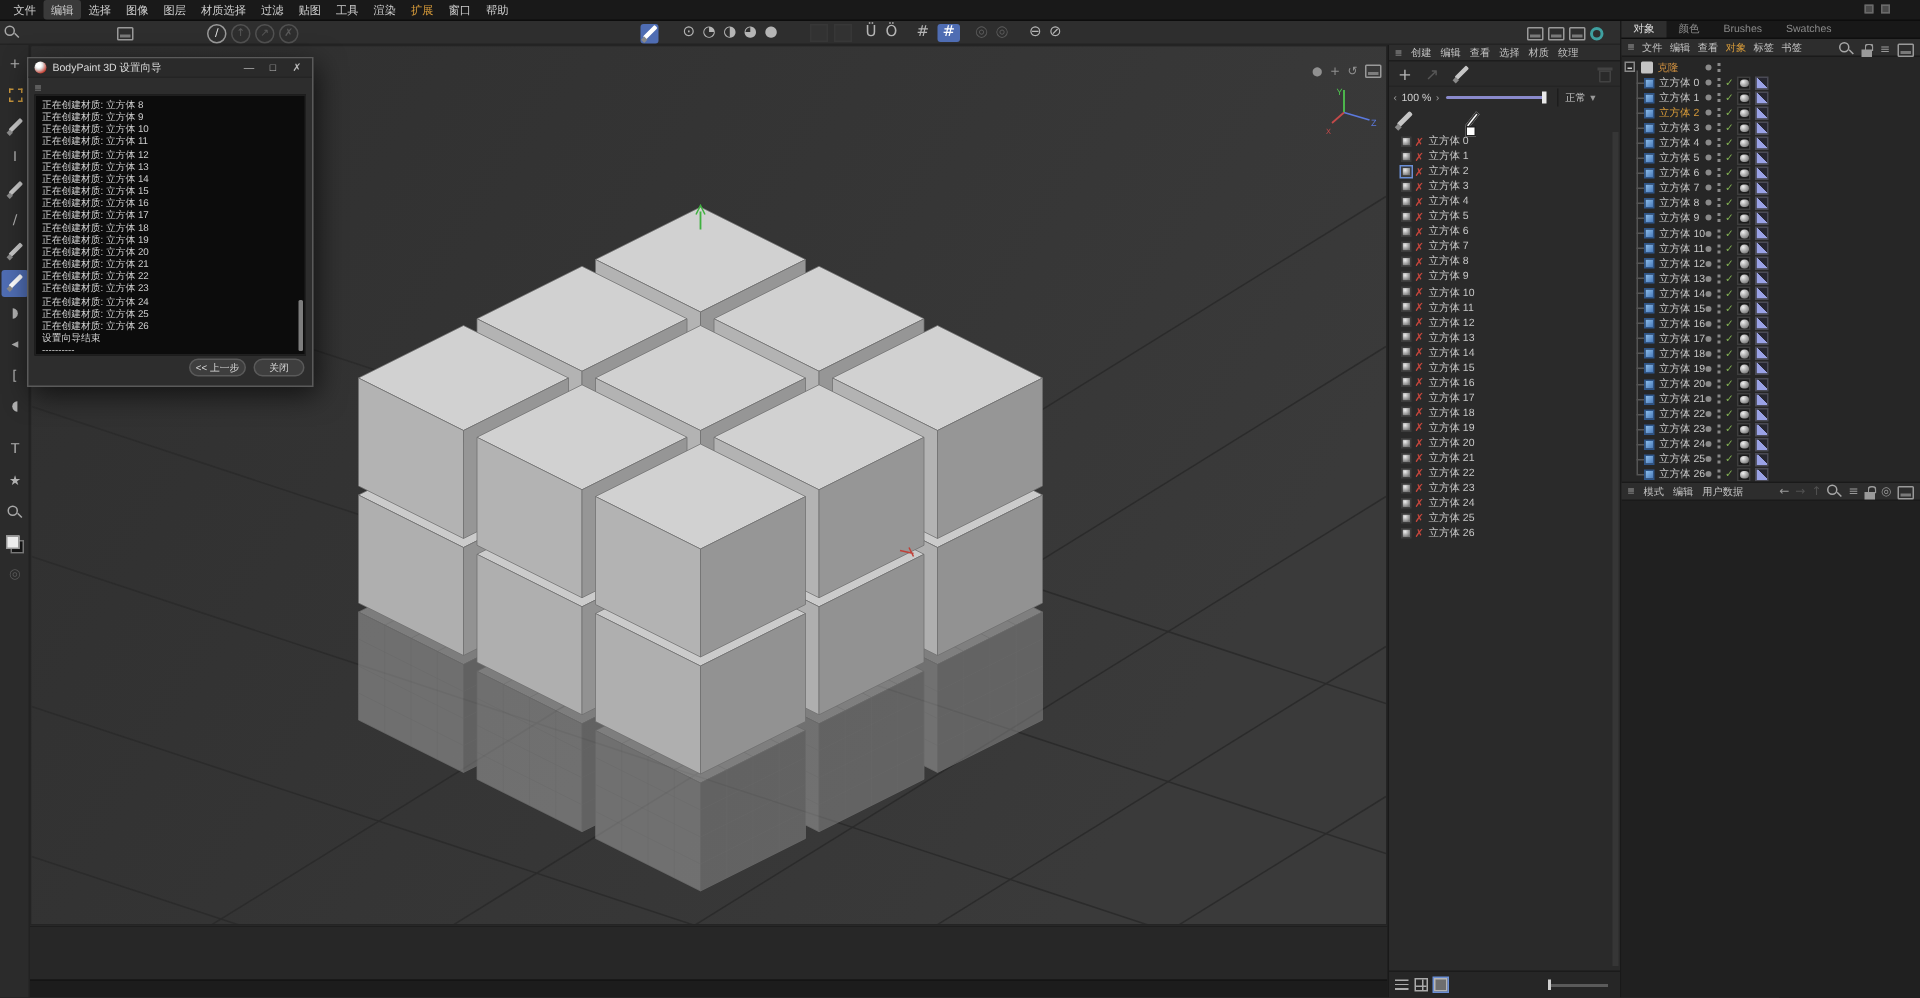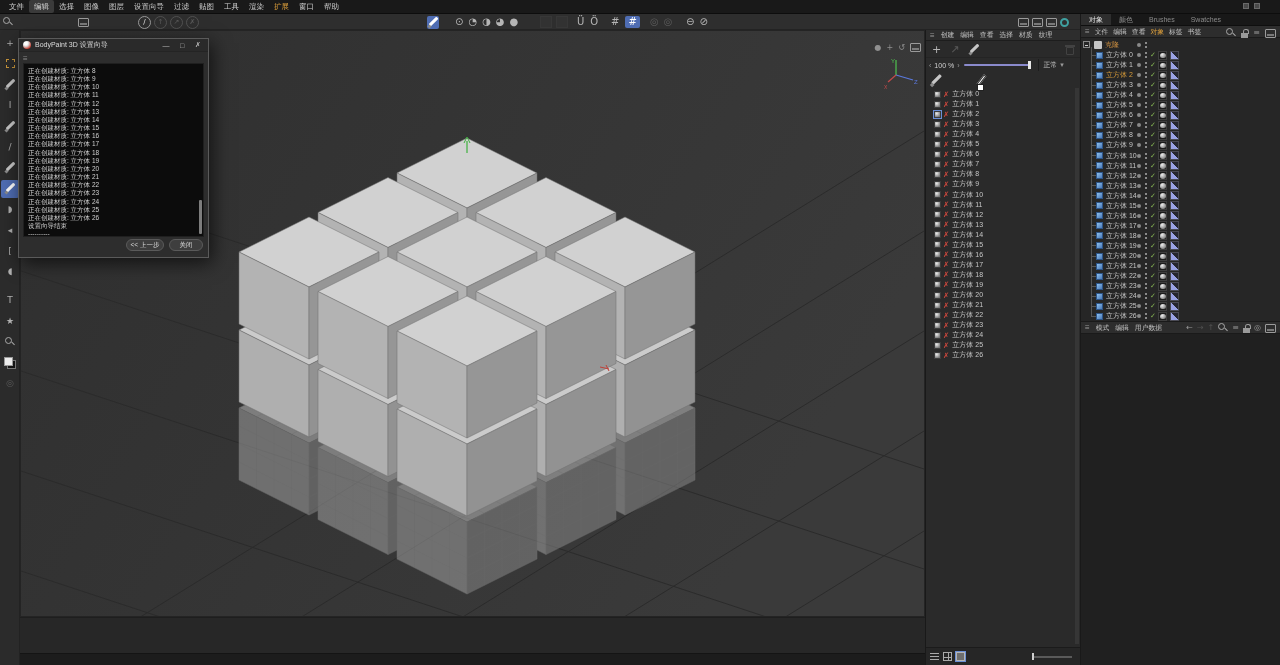--- a/index.html
+++ b/index.html
@@ -146,21 +146,21 @@
 </head>
 <body>
 
 <header id="menubar">
   <span id="menubar-items" style="display:flex">
       <span class="mi">文件</span>
       <span class="mi boxed">编辑</span>
       <span class="mi">选择</span>
       <span class="mi">图像</span>
       <span class="mi">图层</span>
-      <span class="mi">设置向导</span>
+      <span class="mi">材质选择</span>
       <span class="mi">过滤</span>
       <span class="mi">贴图</span>
       <span class="mi">工具</span>
       <span class="mi">渲染</span>
       <span class="mi accent">扩展</span>
       <span class="mi">窗口</span>
       <span class="mi">帮助</span>
     </span>
   <span id="win-icons">
       <span class="icn k-sq-sm"></span>

